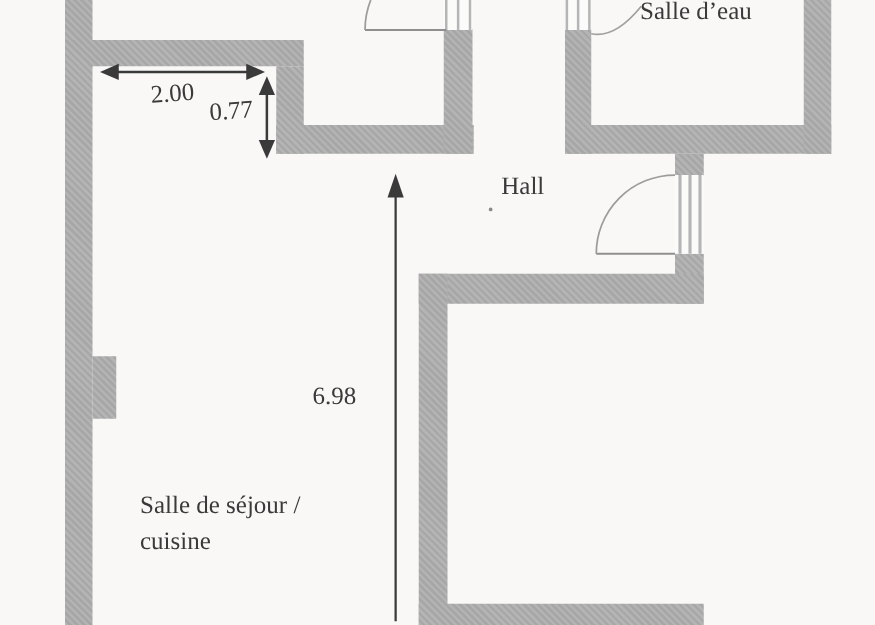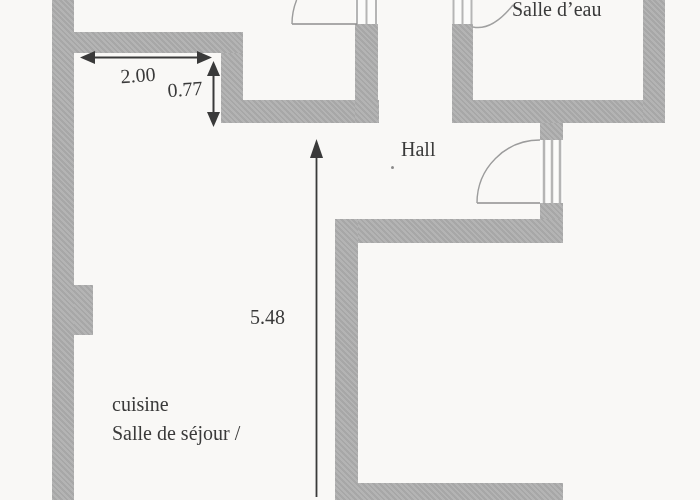--- a/index.html
+++ b/index.html
@@ -116,25 +116,25 @@
       <line x1="316.5" y1="152" x2="316.5" y2="497" stroke-width="1.8"></line>
       <polygon points="316.5,139 310,158 323,158" stroke="none"></polygon>
     </g>
   </svg>
 
   <div class="room-label" style="left:512px;top:-5px">Salle d’eau</div>
 
   <div class="room-label" style="left:401px;top:135px">Hall</div>
 
   <div class="room-label" style="left:112px;top:390px">
+    <span style="display:block">Salle de séjour /</span>
     <span style="display:block">cuisine</span>
-    <span style="display:block">Salle de séjour /</span>
   </div>
 
   <div class="dim-label tilt" style="left:110px;top:64px;width:56px">2.00</div>
 
   <div class="dim-label tilt" style="left:162px;top:78px;width:46px">0.77</div>
 
-  <div class="dim-label" style="left:240px;top:306px;width:55px">5.48</div>
+  <div class="dim-label" style="left:240px;top:306px;width:55px">6.98</div>
 
   <div class="speck" style="left:391px;top:166px"></div>
 
 </div>
 
 </body></html>

